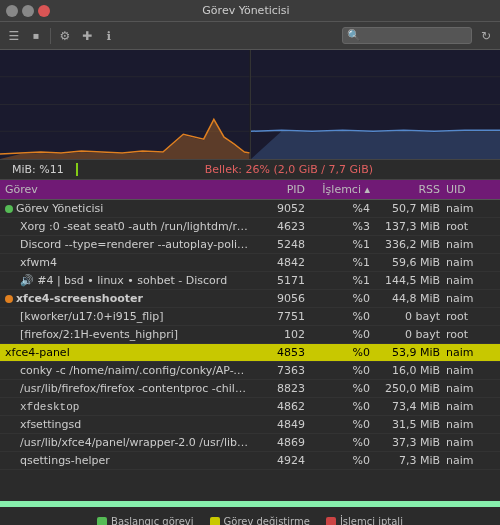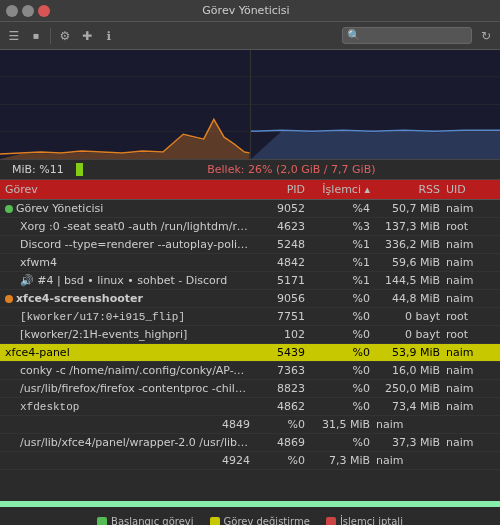--- a/index.html
+++ b/index.html
@@ -109,29 +109,29 @@
     .status-bar {
       background: #2b2b2b;
       height: 20px;
       display: flex;
       align-items: center;
       border-bottom: 1px solid #444;
     }
     .status-item {
       padding: 0 12px;
       font-size: 11px;
-      border-right: 7px solid #84cc16;
+      border-right: 2px solid #84cc16;
     }
     .status-item.mib { color: #d0d0d0; }
     .status-item.islemler { color: #d0d0d0; }
     .status-item.bellek { color: #e06060; flex: 1; text-align: center; border-right: none; }
 
     
     .table-header {
-      background: #b91c1c;
+      background: #701a75;
       display: grid;
       grid-template-columns: 1fr 55px 65px 70px 55px;
       height: 20px;
       align-items: center;
       border-bottom: 1px solid #555;
       padding: 0 2px;
     }
     .th {
       font-size: 11px;
       color: #bbb;
@@ -348,42 +348,42 @@
         <span style="overflow: hidden; text-overflow: ellipsis; white-space: nowrap; font-weight: bold;">xfce4-screenshooter</span>
       </div>
       <div class="td right">9056</div>
       <div class="td right">%0</div>
       <div class="td right">44,8 MiB</div>
       <div class="td">naim</div>
     </div>
     <div class="table-row">
       <div class="td task-name">
         <span style="margin-left: 12px;"></span>
-        <span style="overflow: hidden; text-overflow: ellipsis; white-space: nowrap; font-family: Liberation Mono, monospace;">[kworker/u17:0+i915_flip]</span>
+        <span style="overflow: hidden; text-overflow: ellipsis; white-space: nowrap;">[kworker/u17:0+i915_flip]</span>
       </div>
       <div class="td right">7751</div>
       <div class="td right">%0</div>
       <div class="td right">0 bayt</div>
       <div class="td">root</div>
     </div>
     <div class="table-row">
       <div class="td task-name">
         <span style="margin-left: 12px;"></span>
-        <span style="overflow: hidden; text-overflow: ellipsis; white-space: nowrap;">[kworker/2:1H-events_highpri]</span>
+        <span style="overflow: hidden; text-overflow: ellipsis; white-space: nowrap;">[firefox/2:1H-events_highpri]</span>
       </div>
       <div class="td right">102</div>
       <div class="td right">%0</div>
       <div class="td right">0 bayt</div>
       <div class="td">root</div>
     </div>
     <div class="table-row highlighted">
       <div class="td task-name">
         <span style="overflow: hidden; text-overflow: ellipsis; white-space: nowrap;">xfce4-panel</span>
       </div>
-      <div class="td right">5439</div>
+      <div class="td right">4853</div>
       <div class="td right">%0</div>
       <div class="td right">53,9 MiB</div>
       <div class="td">naim</div>
     </div>
     <div class="table-row">
       <div class="td task-name">
         <span style="margin-left: 12px;"></span>
         <span style="overflow: hidden; text-overflow: ellipsis; white-space: nowrap;">conky -c /home/naim/.config/conky/AP-Weather-...</span>
       </div>
       <div class="td right">7363</div>
@@ -405,36 +405,44 @@
       <div class="td task-name">
         <span style="margin-left: 12px;"></span>
         <span style="overflow: hidden; text-overflow: ellipsis; white-space: nowrap; font-family: Liberation Mono, monospace;">xfdesktop</span>
       </div>
       <div class="td right">4862</div>
       <div class="td right">%0</div>
       <div class="td right">73,4 MiB</div>
       <div class="td">naim</div>
     </div>
     <div class="table-row">
+      <div class="td task-name">
+        <span style="margin-left: 12px;"></span>
+        <span style="overflow: hidden; text-overflow: ellipsis; white-space: nowrap;">xfsettingsd</span>
+      </div>
       <div class="td right">4849</div>
       <div class="td right">%0</div>
       <div class="td right">31,5 MiB</div>
       <div class="td">naim</div>
     </div>
     <div class="table-row">
       <div class="td task-name">
         <span style="margin-left: 12px;"></span>
         <span style="overflow: hidden; text-overflow: ellipsis; white-space: nowrap;">/usr/lib/xfce4/panel/wrapper-2.0 /usr/lib/xfce4/pa...</span>
       </div>
       <div class="td right">4869</div>
       <div class="td right">%0</div>
       <div class="td right">37,3 MiB</div>
       <div class="td">naim</div>
     </div>
     <div class="table-row">
+      <div class="td task-name">
+        <span style="margin-left: 12px;"></span>
+        <span style="overflow: hidden; text-overflow: ellipsis; white-space: nowrap;">qsettings-helper</span>
+      </div>
       <div class="td right">4924</div>
       <div class="td right">%0</div>
       <div class="td right">7,3 MiB</div>
       <div class="td">naim</div>
     </div>
   </div>
 
 <div class="legend-bar">
   <div class="legend-item">
     <div class="legend-dot green"></div>

